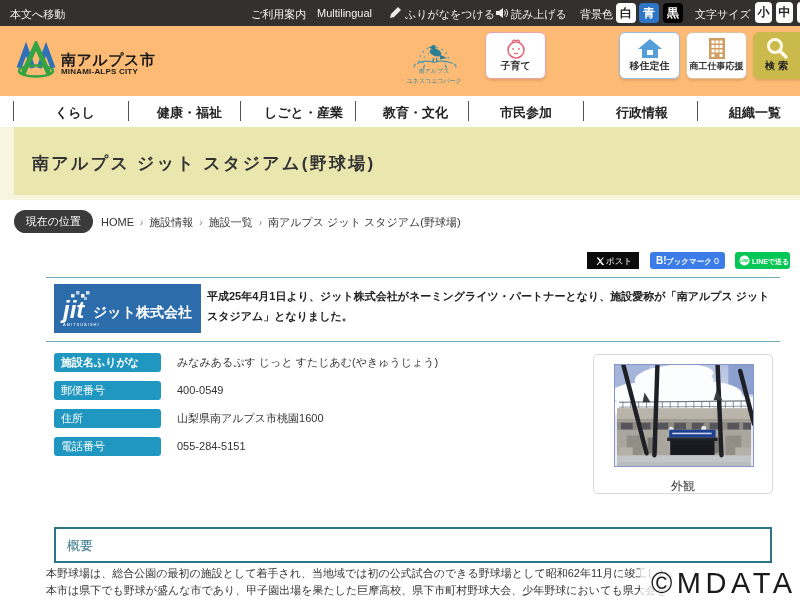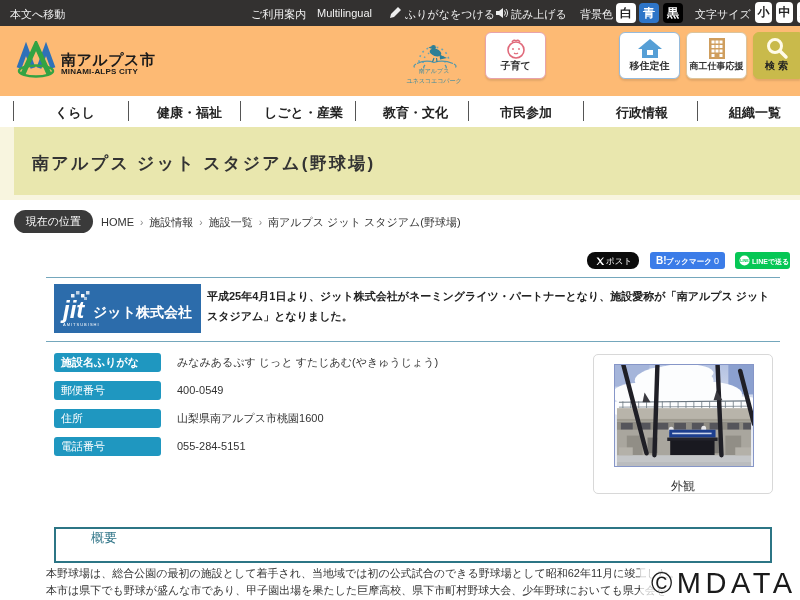--- a/index.html
+++ b/index.html
@@ -34,21 +34,21 @@
 #jitbox{position:absolute;left:54px;top:284px;width:147px;height:49px;background:#2c6cab;}
 #notice{position:absolute;left:207px;top:286px;font-size:11px;font-weight:bold;color:#222;line-height:20px;white-space:nowrap;}
 .trow{position:absolute;left:54px;width:107px;height:19px;background:#1f97c0;border-radius:3px;color:#fff;font-size:11px;line-height:19px;padding-left:7px;}
 .tval{position:absolute;left:177px;font-size:11px;color:#333;line-height:19px;white-space:nowrap;}
 
 #photobox{position:absolute;left:593px;top:354px;width:180px;height:140px;background:#fff;border:1px solid #d8d8d8;border-radius:5px;}
 #photo{position:absolute;left:614px;top:364px;width:140px;height:103px;border:1px solid #8696c8;}
 #caption{position:absolute;left:593px;top:478px;width:180px;text-align:center;font-size:12px;color:#333;}
 
 #gaiyo{position:absolute;left:54px;top:527px;width:718px;height:36px;border:2px solid #2c7585;}
-#gaiyo span{position:absolute;left:11px;top:0;font-size:13px;color:#33778a;margin-left:24px;}
+#gaiyo span{position:absolute;left:11px;top:8px;font-size:13px;color:#33778a;}
 .para{position:absolute;left:46px;font-size:11px;color:#333;white-space:nowrap;}
 #wm{position:absolute;left:640px;top:563px;width:160px;height:37px;background:rgba(255,255,255,0.72);}
 #wmtext{position:absolute;left:651px;top:567px;font-size:29px;color:#1a1a1a;letter-spacing:4.5px;}
 </style>
 </head>
 <body>
 
 <div id="topbar">
   <span class="t" style="left:10px;">本文へ移動</span>
   <span class="t" style="left:251px;">ご利用案内</span>
@@ -167,21 +167,21 @@
   <div class="item" style="left:729px;">組織一覧</div>
 </div>
 
 <div id="band"></div>
 <div id="bandin"></div>
 <div id="pagetitle">南アルプス ジット スタジアム(野球場)</div>
 
 <div id="crumbpill">現在の位置</div>
 <div id="crumbs">HOME<span class="gt">›</span>施設情報<span class="gt">›</span>施設一覧<span class="gt">›</span>南アルプス ジット スタジアム(野球場)</div>
 
-<div class="soc" style="left:587px;width:52px;background:#0b0b0b;border-radius:8px;">
+<div class="soc" style="left:587px;width:52px;background:#0b0b0b;border-radius:0;">
   <svg class="abs" style="left:9px;top:5px;" width="8" height="8" viewBox="0 0 16 16">
       <path d="M1 1h4l4 5.2L13.5 1H16l-6 7 6.3 8h-4L8 10.5 3.5 16H1l6-7.3z" fill="#fff"></path>
     </svg>
   <span class="abs" style="left:19px;top:4px;font-size:8.5px;">ポスト</span>
 </div>
 <div class="soc" style="left:650px;width:75px;background:#3b7ce8;border-radius:3px;">
   <span class="abs" style="left:6px;top:3px;font-weight:bold;font-size:10px;">B!</span>
   <span class="abs" style="left:16px;top:5px;font-size:7.5px;font-weight:bold;">ブックマーク</span>
   <span class="abs" style="left:64px;top:4px;font-size:9px;">0</span>
 </div>

